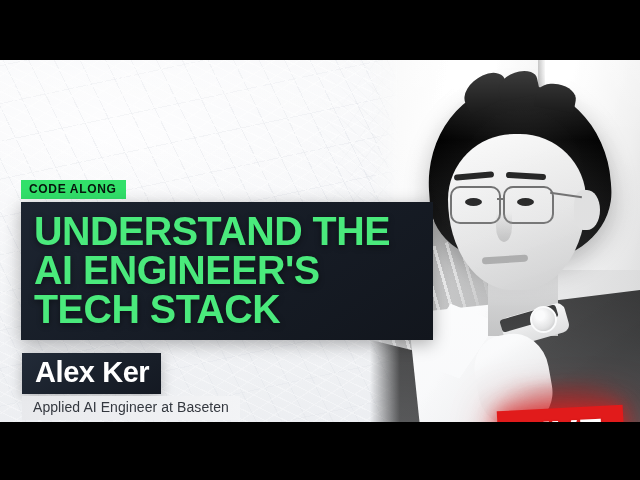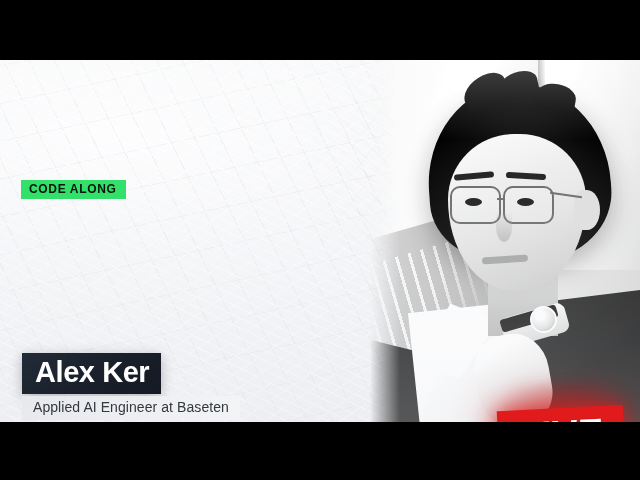--- a/index.html
+++ b/index.html
@@ -437,20 +437,25 @@
       <div class="watch-band"></div>
       <div class="watch-face"></div>
     </div>
 
     <div class="vignette"></div>
 
     <div class="code-along">
       <div class="code-along-text">CODE ALONG</div>
     </div>
 
+    <div class="title-panel">
+      <div class="title-line">UNDERSTAND THE</div>
+      <div class="title-line">AI ENGINEER'S</div>
+      <div class="title-line">TECH STACK</div>
+    </div>
 
     <div class="name-block">
       <div class="name-text">Alex Ker</div>
     </div>
     <div class="role-strip">
       <div class="role-text">Applied AI Engineer at Baseten</div>
     </div>
 
     <div class="live-wrap">
       <div class="live-glow"></div>

